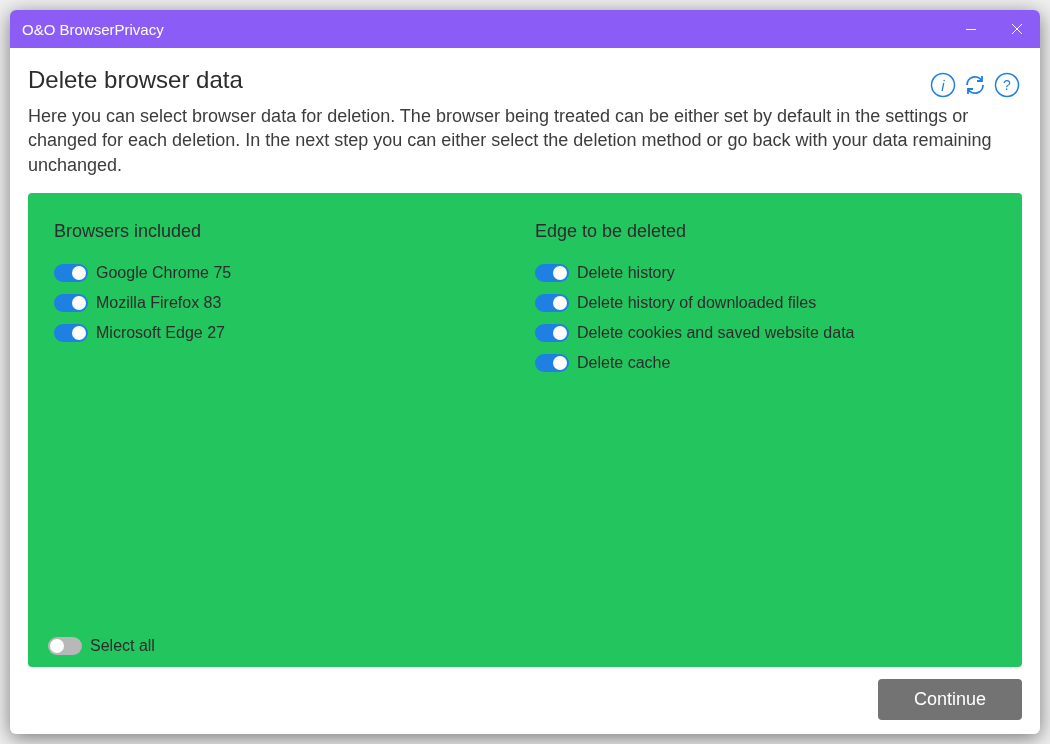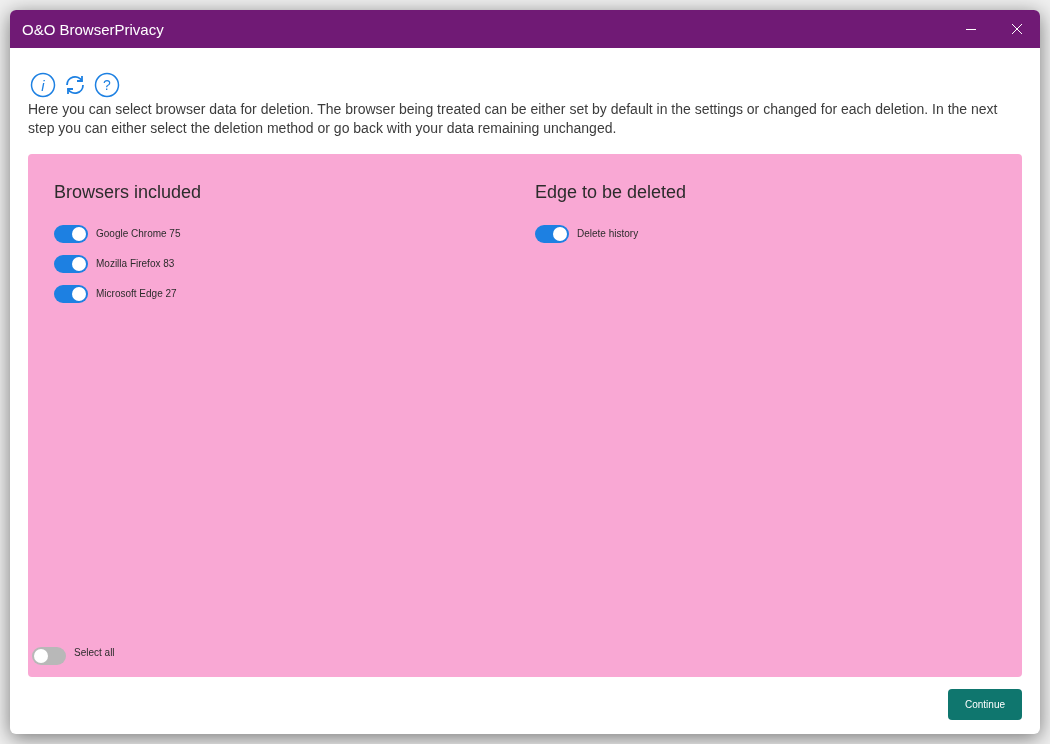--- a/index.html
+++ b/index.html
@@ -20,21 +20,21 @@
       width: 1030px;
       height: 724px;
       background: #ffffff;
       border-radius: 6px;
       box-shadow: 0 4px 20px rgba(0,0,0,0.5);
       overflow: hidden;
       display: flex;
       flex-direction: column;
     }
     .titlebar {
-      background: #701a75;
+      background: #8b5cf6;
       height: 38px;
       display: flex;
       align-items: center;
       justify-content: space-between;
       padding: 0 0 0 12px;
       color: #ffffff;
     }
     .titlebar-title {
       font-size: 15px;
       font-weight: 400;
@@ -77,28 +77,28 @@
     .header-icon-btn {
       width: 30px;
       height: 30px;
       display: flex;
       align-items: center;
       justify-content: center;
       cursor: pointer;
       color: #1d80e2;
     }
     .page-description {
-      font-size: 14px;
+      font-size: 18px;
       color: #3c3c3c;
       line-height: 1.35;
       margin-bottom: 16px;
     }
     .panel {
       flex: 1;
-      background: #f9a8d4;
+      background: #22c55e;
       border-radius: 4px;
       padding: 28px 26px 16px 26px;
       display: flex;
       flex-direction: column;
       position: relative;
     }
     .panel-columns {
       display: flex;
       gap: 20px;
     }
@@ -140,43 +140,43 @@
       top: 2px;
       transition: left 0.15s;
     }
     .toggle.on .toggle-knob {
       left: 18px;
     }
     .toggle.off .toggle-knob {
       left: 2px;
     }
     .toggle-label {
-      font-size: 10px;
+      font-size: 16px;
       color: #2c2c2c;
     }
     .select-all-row {
       position: absolute;
       bottom: 12px;
-      left: 4px;
+      left: 20px;
       display: flex;
       align-items: flex-start;
       gap: 8px;
     }
     .footer {
       display: flex;
       justify-content: flex-end;
       margin-top: 12px;
     }
     .continue-btn {
-      background: #0f766e;
+      background: #737373;
       color: #ffffff;
       border: none;
       border-radius: 4px;
-      padding: 10px 17px;
-      font-size: 10px;
+      padding: 10px 36px;
+      font-size: 18px;
       cursor: pointer;
       font-family: inherit;
     }
   </style>
 </head>
 <body>
 
 <div class="window">
   <div class="titlebar">
     <div class="titlebar-title">O&amp;O BrowserPrivacy</div>
@@ -189,20 +189,21 @@
       <div class="titlebar-btn close">
         <svg width="10" height="10" viewBox="0 0 10 10">
             <path d="M0 0 L10 10 M10 0 L0 10" stroke="currentColor" stroke-width="1"></path>
           </svg>
       </div>
     </div>
   </div>
 
   <div class="content">
     <div class="header-row">
+      <div class="page-title">Delete browser data</div>
       <div class="header-icons">
         <div class="header-icon-btn">
           <svg width="26" height="26" viewBox="0 0 26 26" fill="none">
               <circle cx="13" cy="13" r="11.5" stroke="currentColor" stroke-width="1.5"></circle>
               <text x="13" y="18.5" text-anchor="middle" font-family="Georgia, serif" font-style="italic" font-size="15" fill="currentColor">i</text>
             </svg>
         </div>
         <div class="header-icon-btn">
           <svg width="26" height="26" viewBox="0 0 26 26" fill="none">
               <path d="M 5 13 A 8 8 0 0 1 20 9" stroke="currentColor" stroke-width="1.8" fill="none"></path>
@@ -248,20 +249,38 @@
         </div>
         <div class="panel-column">
           <div class="panel-column-title">Edge to be deleted</div>
           <div id="delete-options-list">
               <div class="toggle-row">
                 <div class="toggle on">
                   <div class="toggle-knob"></div>
                 </div>
                 <div class="toggle-label">Delete history</div>
               </div>
+              <div class="toggle-row">
+                <div class="toggle on">
+                  <div class="toggle-knob"></div>
+                </div>
+                <div class="toggle-label">Delete history of downloaded files</div>
+              </div>
+              <div class="toggle-row">
+                <div class="toggle on">
+                  <div class="toggle-knob"></div>
+                </div>
+                <div class="toggle-label">Delete cookies and saved website data</div>
+              </div>
+              <div class="toggle-row">
+                <div class="toggle on">
+                  <div class="toggle-knob"></div>
+                </div>
+                <div class="toggle-label">Delete cache</div>
+              </div>
             </div>
         </div>
       </div>
 
       <div class="select-all-row">
         <div id="select-all-toggle" class="toggle off">
             <div class="toggle-knob"></div>
           </div>
         <div class="toggle-label">Select all</div>
       </div>

